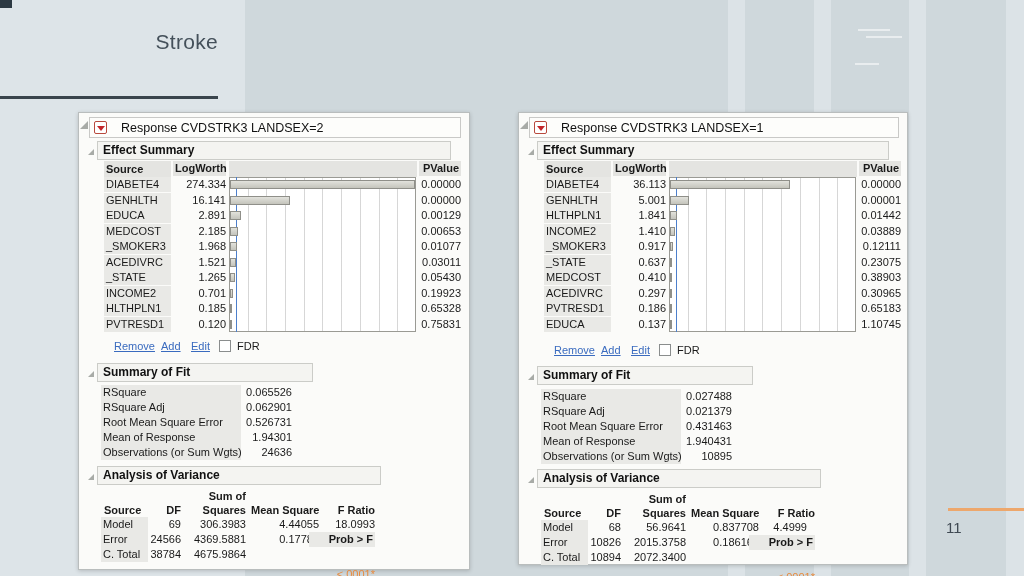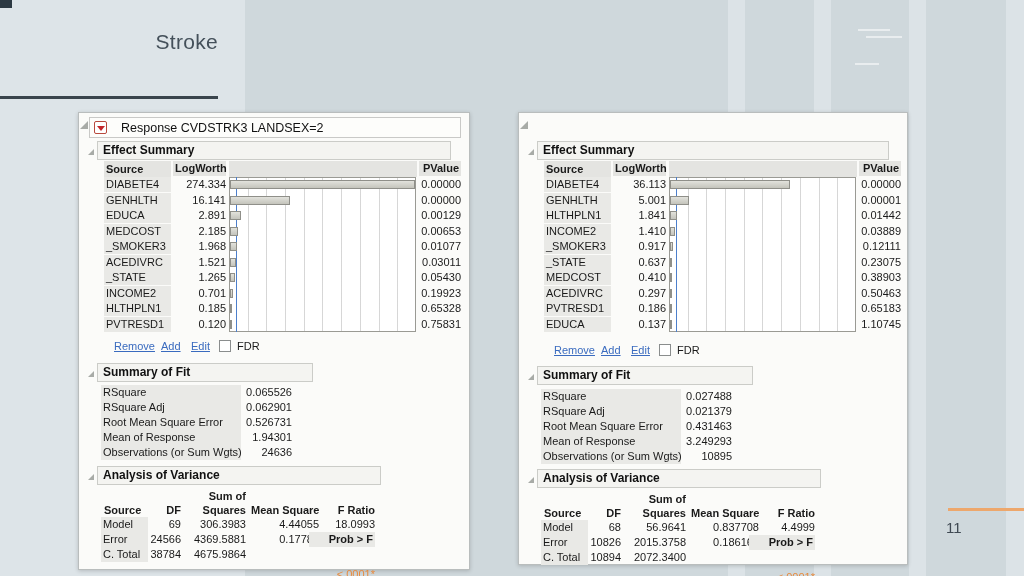--- a/index.html
+++ b/index.html
@@ -227,20 +227,26 @@
   <div class="row" style="top:434px">
     <span class="gcell" style="left:22px;width:47px">C. Total</span>
     <span class="ncell" style="left:66px;width:36px">38784</span>
     <span class="ncell" style="left:105px;width:62px">4675.9864</span>
     <span class="ncell orange" style="left:230px;width:66px">&lt;.0001*</span>
   </div>
 </div>
 
 <div class="abs panel" style="left:518px;top:112px;width:388px;height:451px">
   <div class="tri" style="left:1px;top:8px"></div>
+  <div class="titlebar">
+    <span class="redmenu">
+        <span class="redtri"></span>
+      </span>
+    <span class="ttext">Response CVDSTRK3 LANDSEX=1</span>
+  </div>
   <div class="tri sm" style="left:9px;top:36px"></div>
   <div class="sec-head" style="left:18px;top:28px;width:352px">Effect Summary</div>
 
   <div class="row" style="top:48px">
     <span class="hcell" style="left:25px;width:67px">Source</span>
     <span class="hcell ncell bold" style="left:94px;width:53px;background:#e4e4e1">LogWorth</span>
     <span class="hcell" style="left:150px;width:188px"></span>
     <span class="hcell ncell bold" style="left:340px;width:42px;background:#e4e4e1">PValue</span>
   </div>
 
@@ -302,21 +308,21 @@
         <span class="bar" style="width: 0.82%;"></span>
       </span>
     <span class="ncell" style="left:310px;width:72px">0.38903</span>
   </div>
   <div class="row" style="top:172.5px">
     <span class="gcell" style="left:25px;width:67px">ACEDIVRC</span>
     <span class="ncell" style="left:94px;width:53px">0.297</span>
     <span class="barslot">
         <span class="bar" style="width: 0.8%;"></span>
       </span>
-    <span class="ncell" style="left:310px;width:72px">0.50463</span>
+    <span class="ncell" style="left:310px;width:72px">0.30965</span>
   </div>
   <div class="row" style="top:188px">
     <span class="gcell" style="left:25px;width:67px">PVTRESD1</span>
     <span class="ncell" style="left:94px;width:53px">0.186</span>
     <span class="barslot">
         <span class="bar" style="width: 0.8%;"></span>
       </span>
     <span class="ncell" style="left:310px;width:72px">0.65183</span>
   </div>
   <div class="row" style="top:203.5px">
@@ -345,21 +351,21 @@
   <div class="row" style="top:291px">
     <span class="gcell" style="left:22px;width:140px">RSquare Adj</span>
     <span class="ncell" style="left:143px;width:70px">0.021379</span>
   </div>
   <div class="row" style="top:306px">
     <span class="gcell" style="left:22px;width:140px">Root Mean Square Error</span>
     <span class="ncell" style="left:143px;width:70px">0.431463</span>
   </div>
   <div class="row" style="top:321px">
     <span class="gcell" style="left:22px;width:140px">Mean of Response</span>
-    <span class="ncell" style="left:143px;width:70px">3.249293</span>
+    <span class="ncell" style="left:143px;width:70px">1.940431</span>
   </div>
   <div class="row" style="top:336px">
     <span class="gcell" style="left:22px;width:140px">Observations (or Sum Wgts)</span>
     <span class="ncell" style="left:143px;width:70px">10895</span>
   </div>
 
   <div class="tri sm" style="left:9px;top:364px"></div>
   <div class="sec-head" style="left:18px;top:356px;width:284px">Analysis of Variance</div>
   <div class="row" style="top:379px">
     <span class="ncell bold" style="left:105px;width:62px">Sum of</span>
@@ -369,21 +375,21 @@
     <span class="ncell bold" style="left:66px;width:36px">DF</span>
     <span class="ncell bold" style="left:105px;width:62px">Squares</span>
     <span class="ncell bold" style="left:172px;width:68px">Mean Square</span>
     <span class="ncell bold" style="left:230px;width:66px">F Ratio</span>
   </div>
   <div class="row" style="top:407px">
     <span class="gcell" style="left:22px;width:47px">Model</span>
     <span class="ncell" style="left:66px;width:36px">68</span>
     <span class="ncell" style="left:105px;width:62px">56.9641</span>
     <span class="ncell" style="left:172px;width:68px">0.837708</span>
-    <span class="ncell" style="left:230px;width:66px">4.4999</span>
+    <span class="ncell" style="left:222px;width:66px">4.4999</span>
   </div>
   <div class="row" style="top:422px">
     <span class="gcell" style="left:22px;width:47px">Error</span>
     <span class="ncell" style="left:66px;width:36px">10826</span>
     <span class="ncell" style="left:105px;width:62px">2015.3758</span>
     <span class="ncell" style="left:172px;width:68px">0.186161</span>
     <span class="ncell pf" style="left:230px;width:66px">Prob &gt; F</span>
   </div>
   <div class="row" style="top:437px">
     <span class="gcell" style="left:22px;width:47px">C. Total</span>

